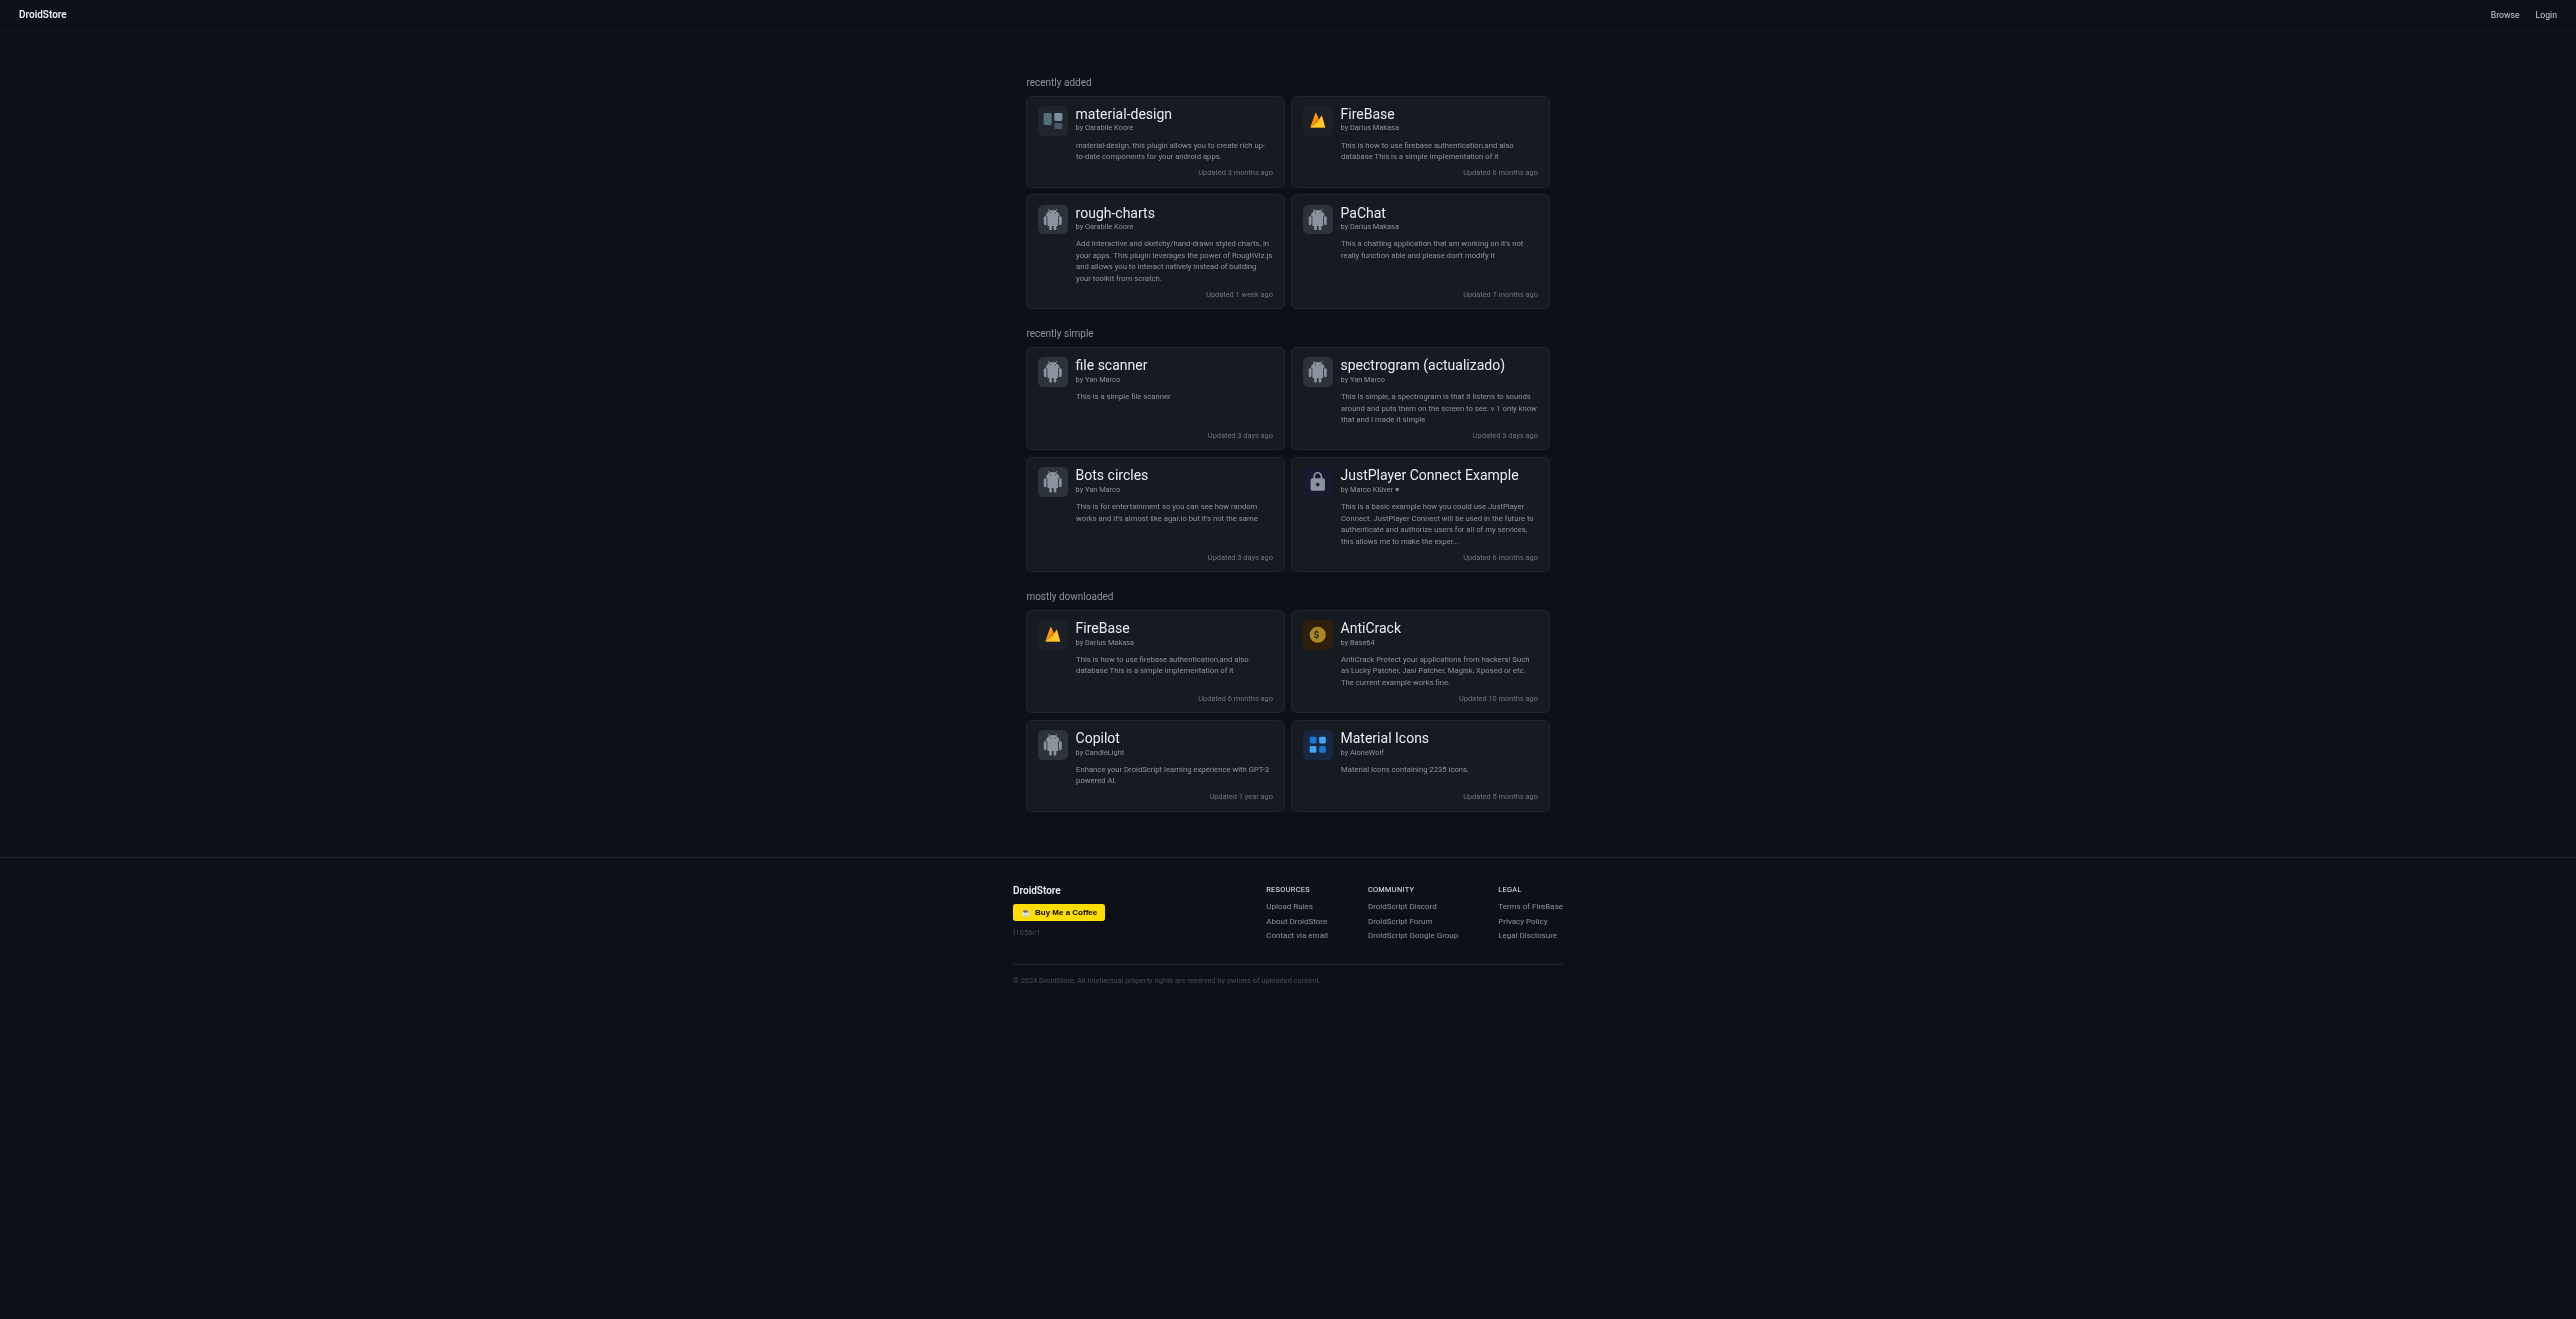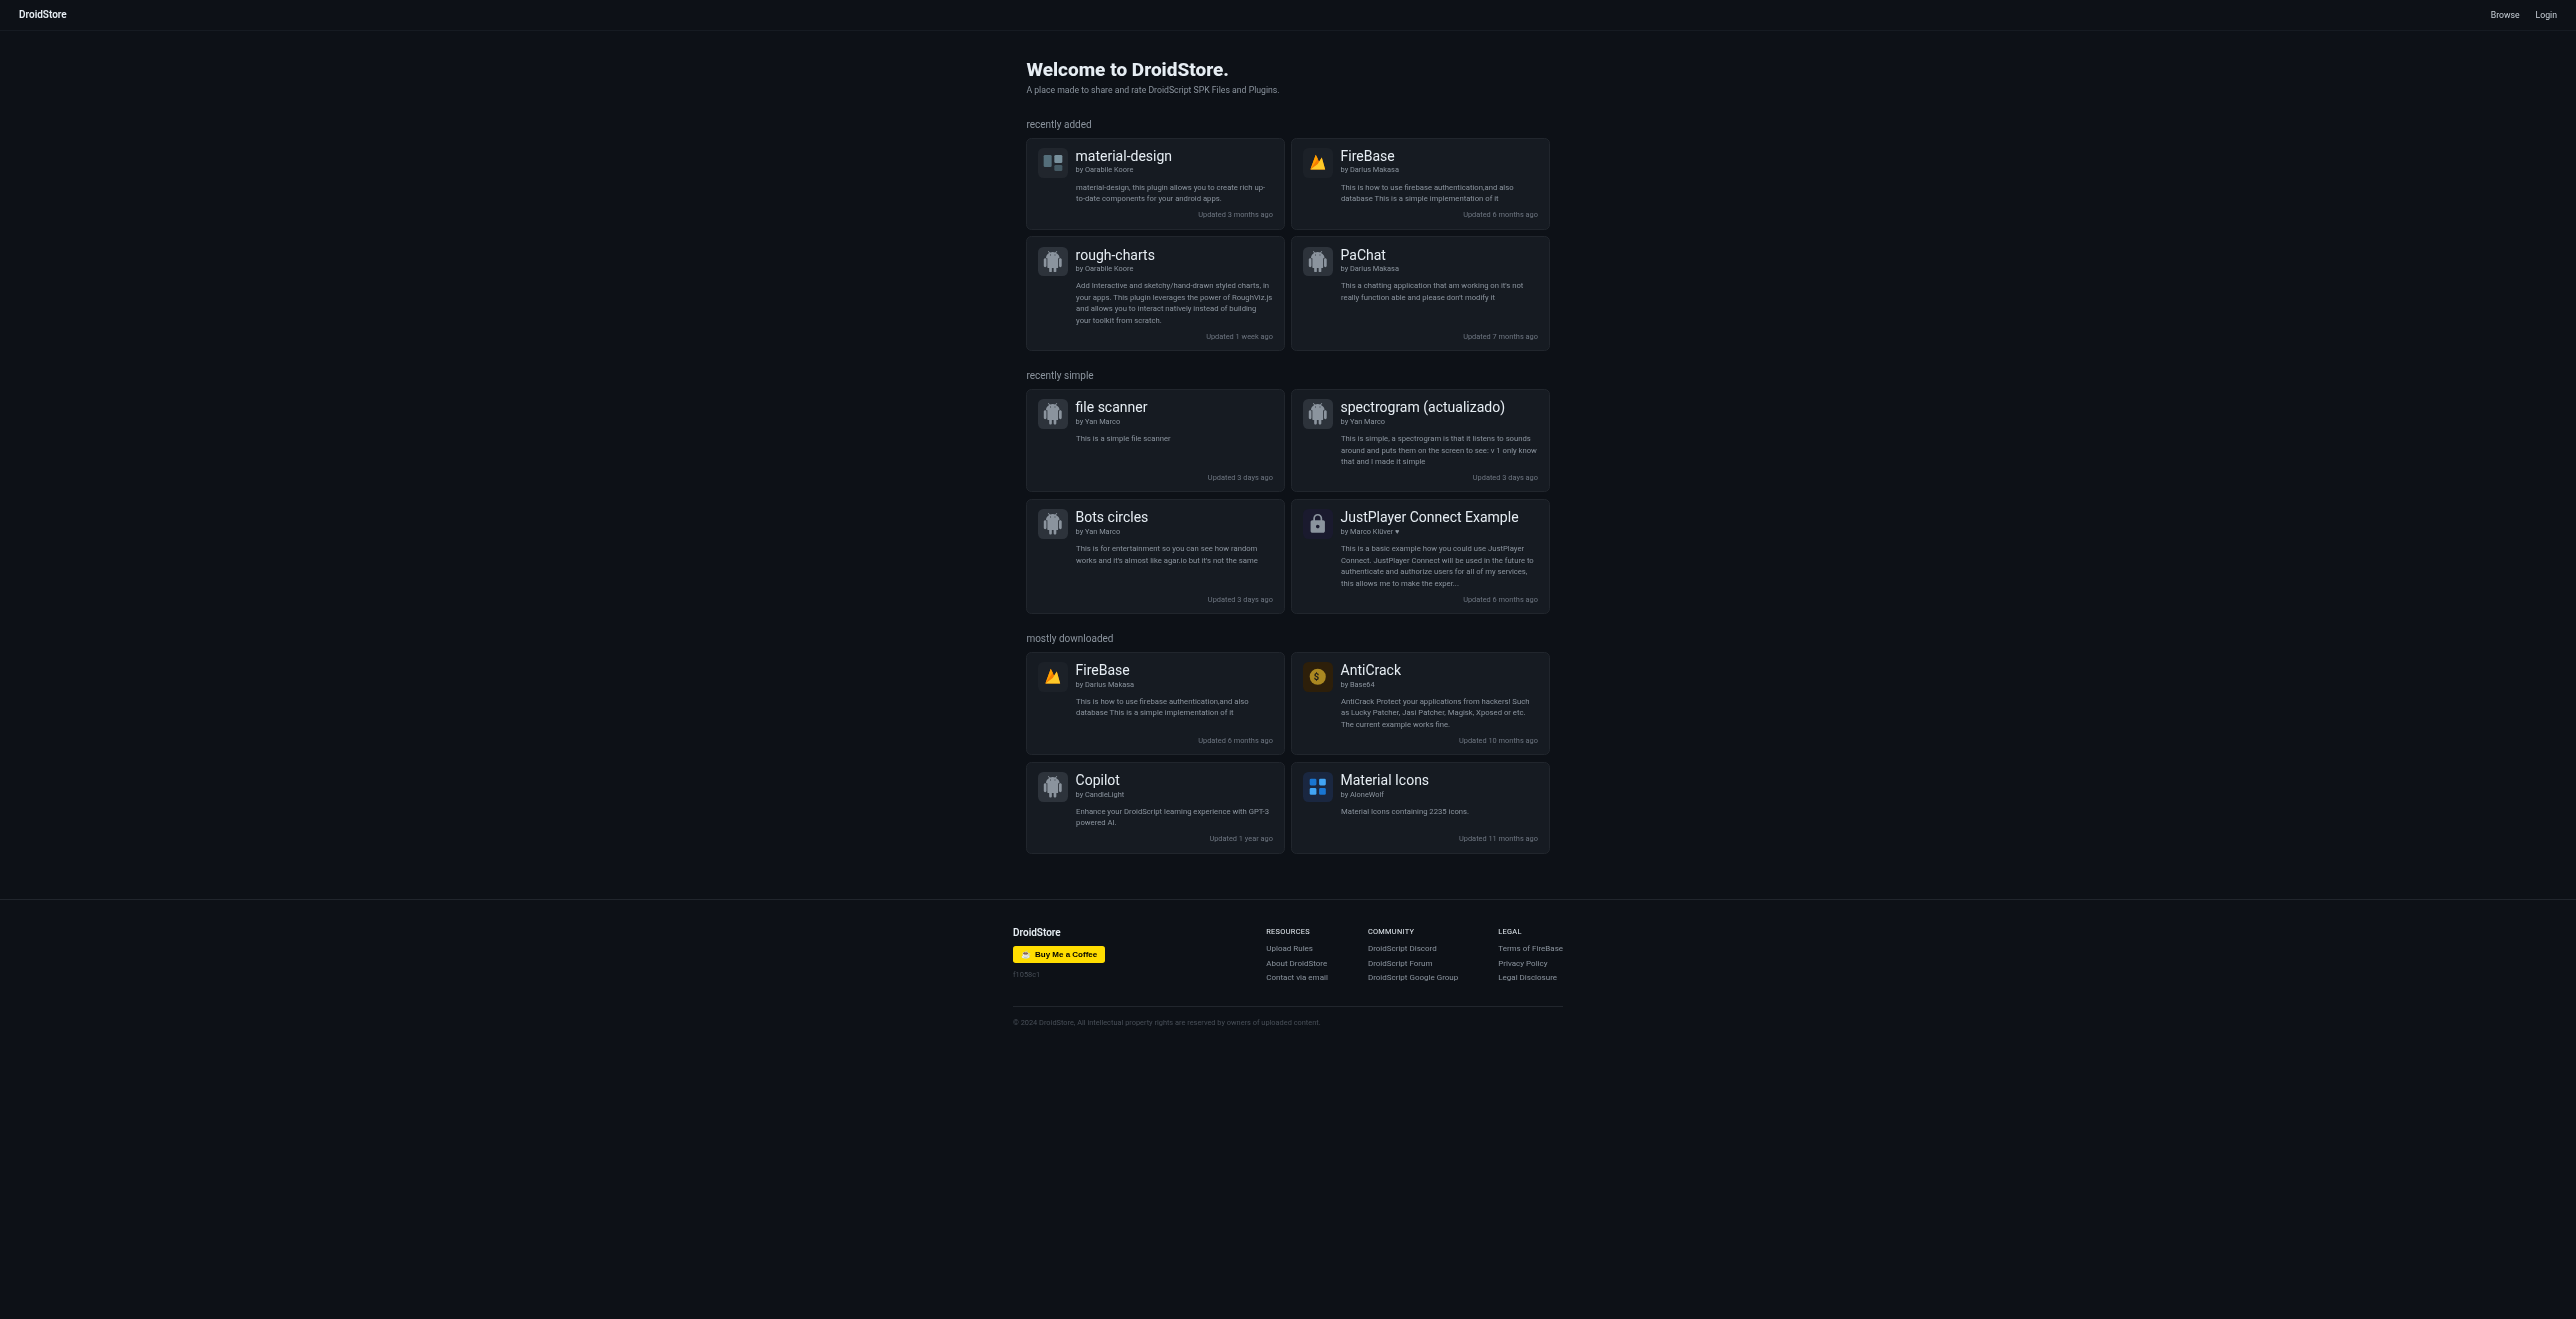--- a/index.html
+++ b/index.html
@@ -235,24 +235,20 @@
 <nav>
   <span class="nav-logo">DroidStore</span>
   <div class="nav-links">
     <a class="nav-link">Browse</a>
     <a class="nav-link">Login</a>
   </div>
 </nav>
 
 <div class="main-content">
 
-  <div>
-    <div class="hero-title">Welcome to DroidStore.</div>
-    <div class="hero-subtitle">A place made to share and rate DroidScript SPK Files and Plugins.</div>
-  </div>
 
   <div>
     <div class="section-label">recently added</div>
     <div class="card-grid">
 
       <div class="card">
         <div class="card-top">
           <div class="card-icon">
 
             <svg width="24" height="24" viewBox="0 0 36 36">
@@ -458,21 +454,21 @@
               <rect x="4" y="18" width="10" height="10" rx="2" fill="#42a5f5"></rect>
               <rect x="18" y="18" width="10" height="10" rx="2" fill="#1976d2"></rect>
             </svg>
           </div>
           <div class="card-meta">
             <div class="card-name">Material Icons</div>
             <div class="card-author">by AloneWolf</div>
           </div>
         </div>
         <div class="card-description">Material Icons containing 2235 icons.</div>
-        <div class="card-updated">Updated 11 months ago</div>
+        <div class="card-updated">Updated 5 months ago</div>
       </div>
 
     </div>
   </div>
 
 </div>
 
 <footer>
   <div class="footer-inner">
     <div class="footer-brand">

